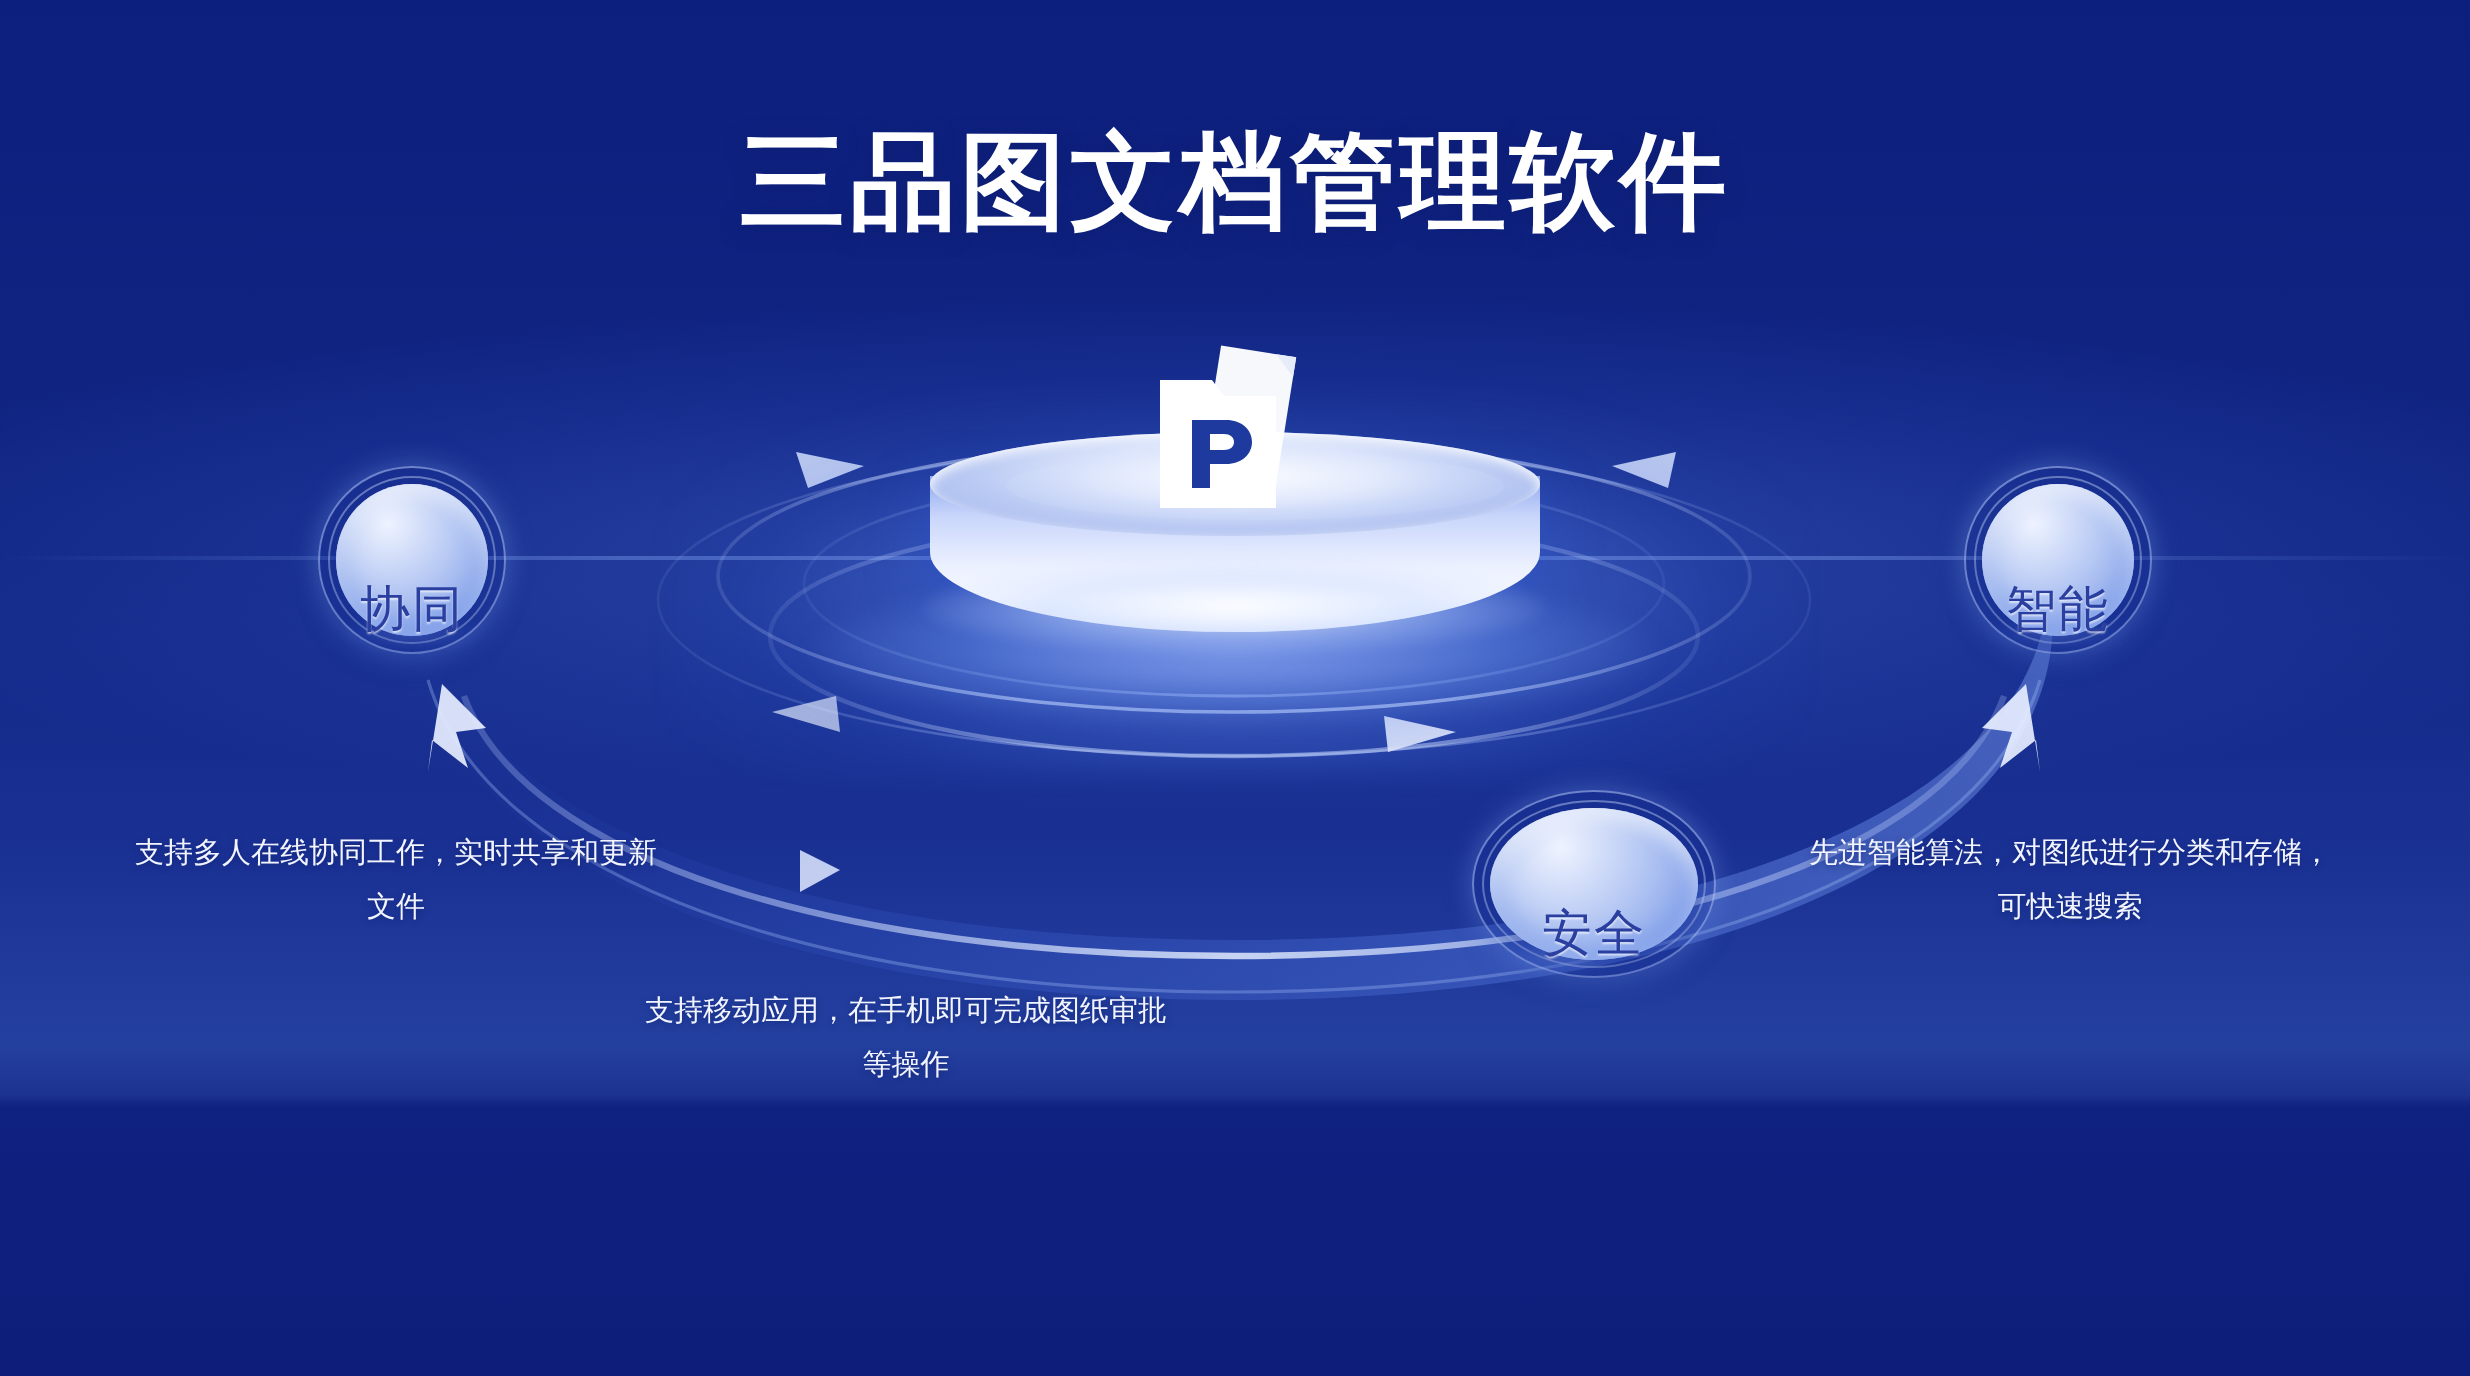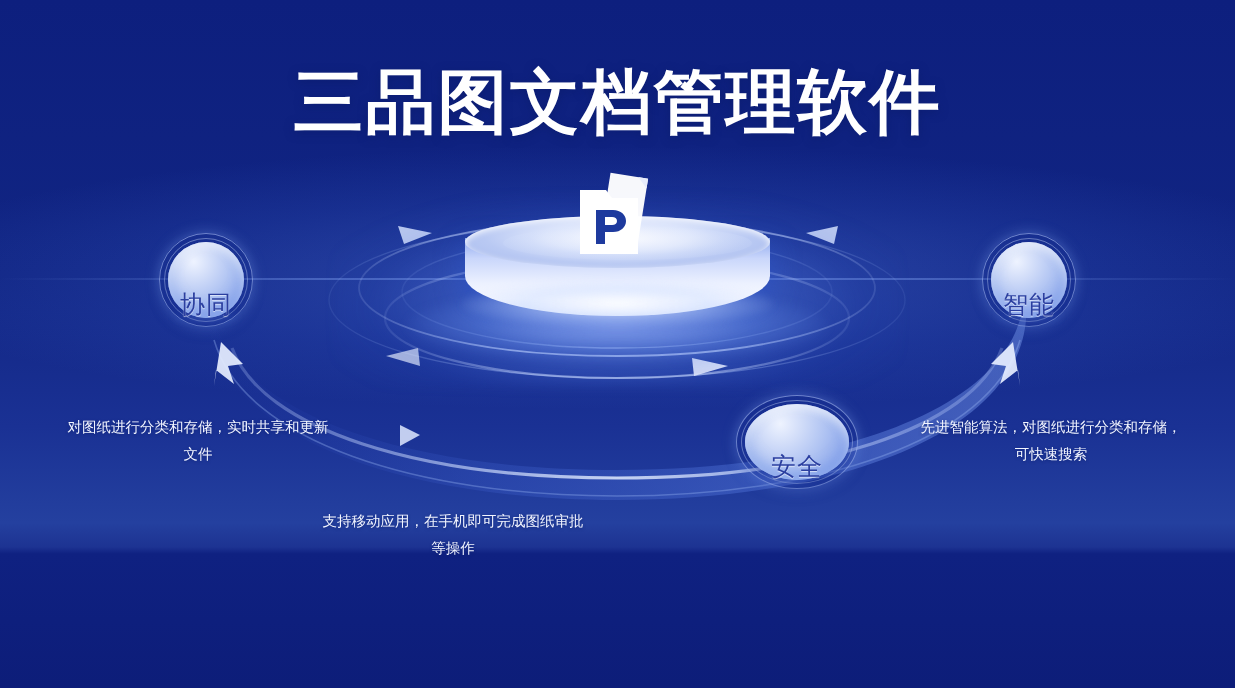--- a/index.html
+++ b/index.html
@@ -64,21 +64,21 @@
     background:radial-gradient(ellipse at 50% 50%, rgba(168,192,255,.75) 0%, rgba(110,150,240,.35) 45%, rgba(40,80,200,0) 75%);
     filter:blur(5px);
   }
 
   
   .doc-icon{position:absolute;left:566px;top:168px;width:100px;height:100px;}
 
   
   .title{
     position:absolute;left:0;top:56px;width:1235px;text-align:center;
-    font-size:70px;font-weight:bold;color:#ffffff;letter-spacing:2px;
+    font-size:53px;font-weight:bold;color:#ffffff;letter-spacing:2px;
     font-family:Liberation Mono, monospace;
     text-shadow:0 2px 10px rgba(10,25,100,.5);
   }
 
   
   .node{position:absolute;width:76px;height:76px;}
   .node-ring{
     position:absolute;inset:-9px;border-radius:50%;
     border:1.5px solid rgba(186,206,255,.55);
     box-shadow:0 0 14px rgba(150,185,255,.35);
@@ -111,22 +111,22 @@
   #node-anquan{left:745px;top:404px;padding-left:28px;}
 
   
   .desc{
     position:absolute;color:#f2f5ff;
     font-family:"DejaVu Sans","Liberation Sans",sans-serif;
     font-size:14.5px;line-height:27px;text-align:center;
     text-shadow:0 1px 3px rgba(10,25,100,.55);
   }
   #desc-xietong{left:63px;top:414px;width:270px;}
-  #desc-zhineng{left:900px;top:414px;width:270px;margin-left:16px;}
-  #desc-bianjie{left:318px;top:508px;width:270px;}
+  #desc-zhineng{left:900px;top:414px;width:270px;}
+  #desc-bianjie{left:318px;top:493px;width:270px;}
   #desc-anquan{left:648px;top:517px;width:270px;}
 </style>
 </head>
 <body>
 
 <div class="stage">
 
   <div class="bg-base"></div>
   <div class="bg-horizon-glow"></div>
   <div class="bg-horizon-line"></div>
@@ -244,17 +244,17 @@
 
   <div class="node" id="node-anquan">
     <div class="node-shadow"></div>
     <div class="node-ring"></div>
     <div class="node-ring2"></div>
     <div class="node-ball">
       <span class="node-label">安全</span>
     </div>
   </div>
 
-  <div class="desc" id="desc-xietong">对图纸进行分类和存储，实时共享和更新文件</div>
+  <div class="desc" id="desc-xietong">支持多人在线协同工作，实时共享和更新文件</div>
   <div class="desc" id="desc-zhineng">先进智能算法，对图纸进行分类和存储，可快速搜索</div>
   <div class="desc" id="desc-bianjie">支持移动应用，在手机即可完成图纸审批等操作</div>
 
 </div>
 
 </body></html>

